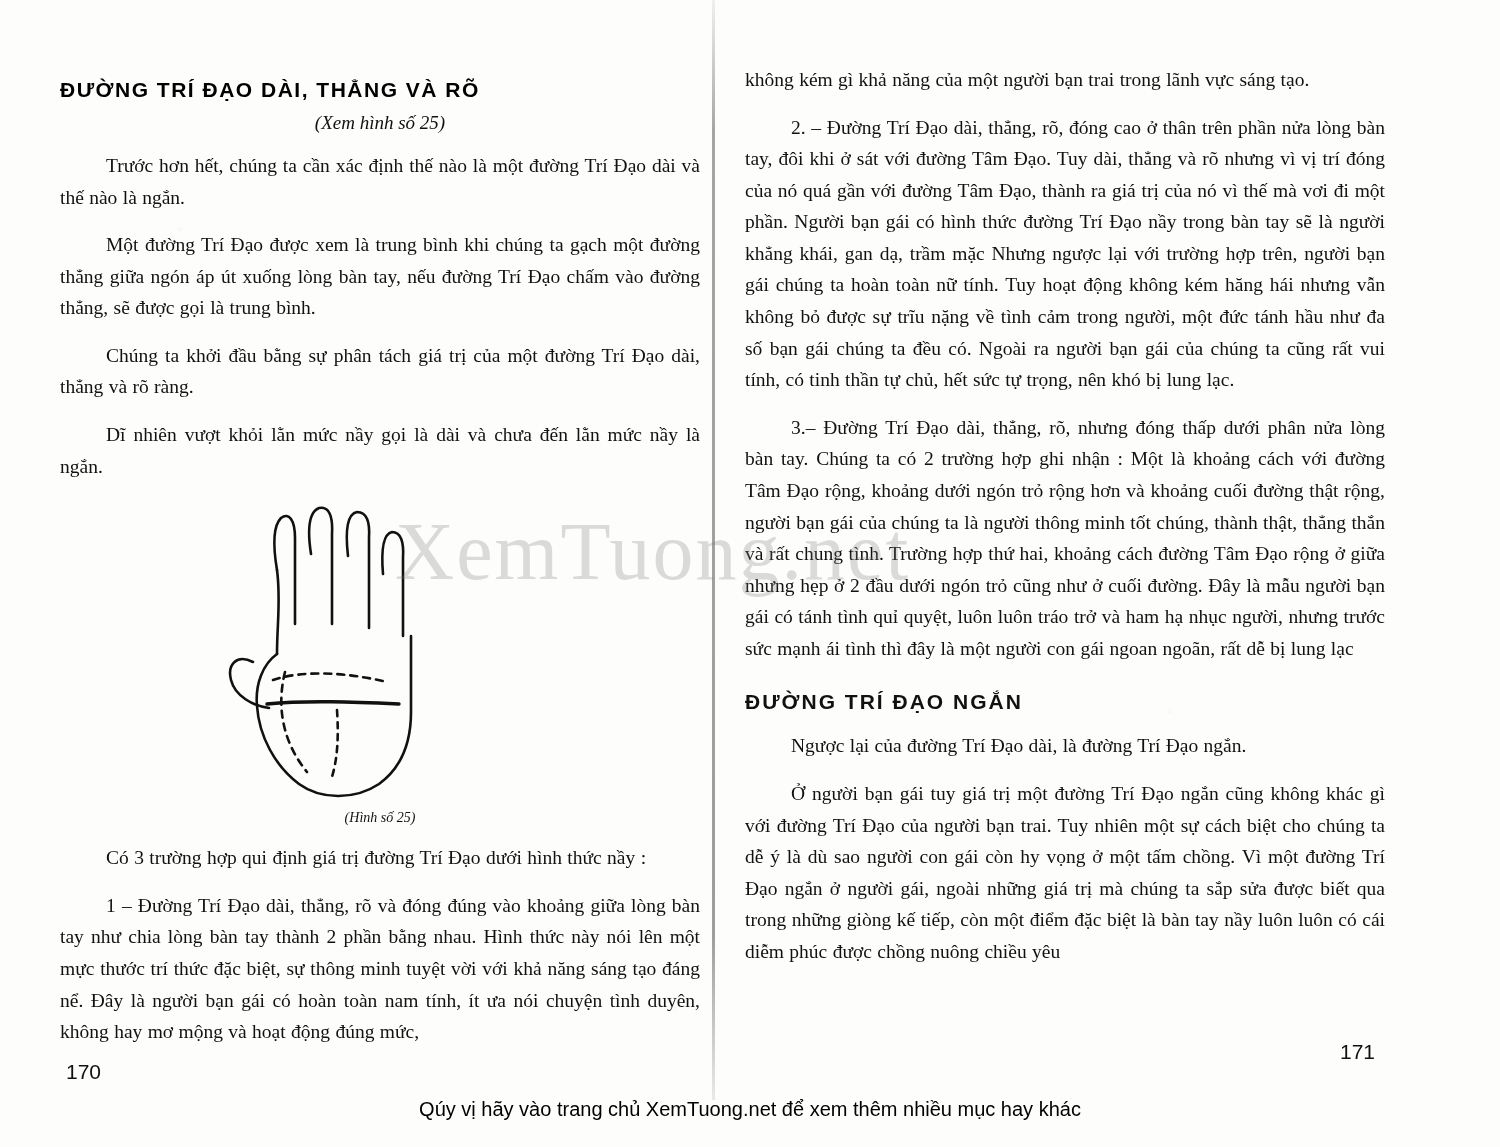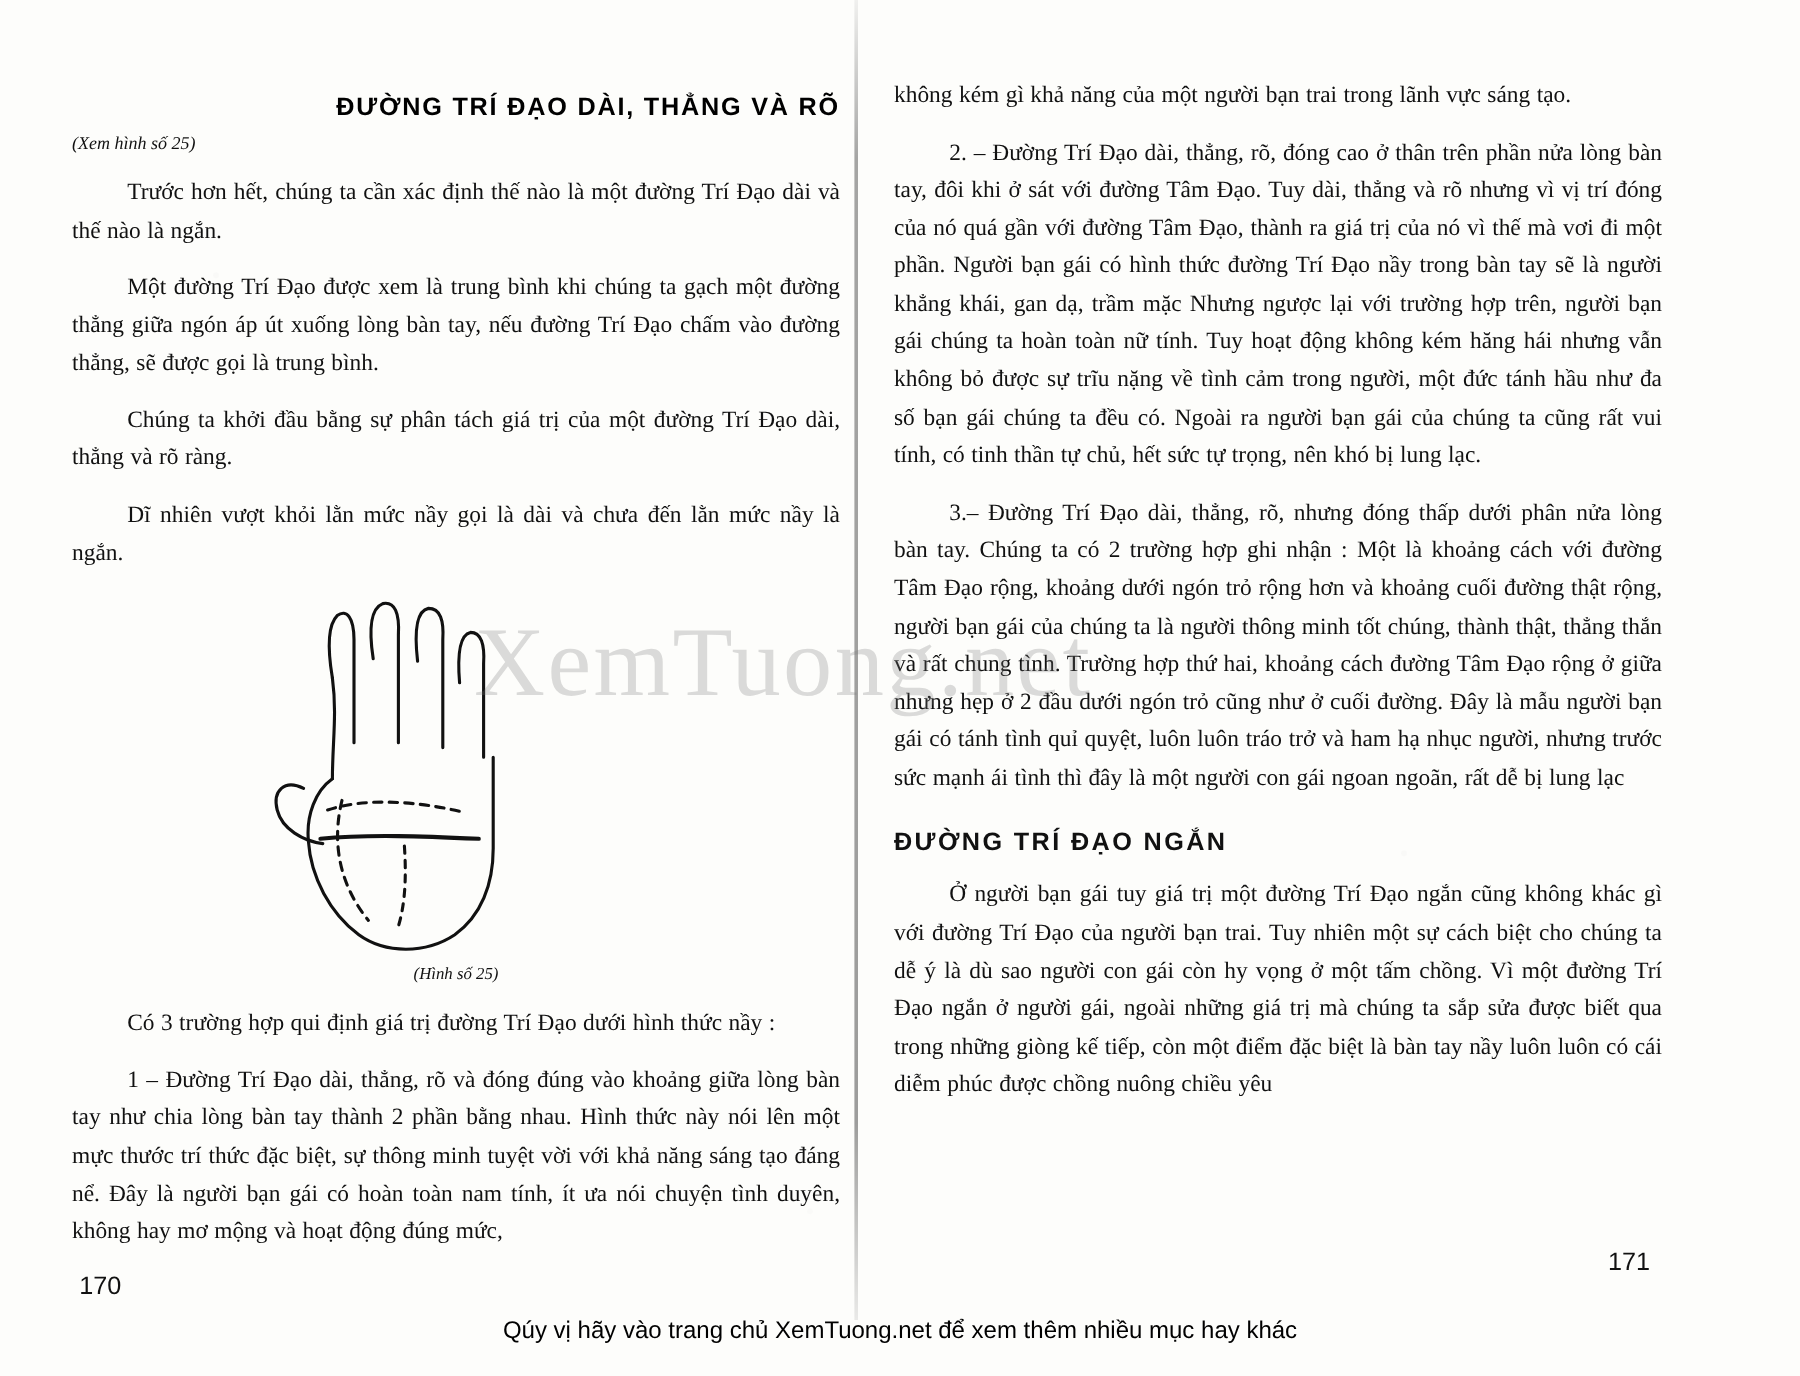--- a/index.html
+++ b/index.html
@@ -39,31 +39,31 @@
   }
   .col {
     position: absolute;
     top: 0;
     color: #111;
   }
   .col-left { left: 60px; width: 640px; }
   .col-right { left: 745px; width: 640px; }
 
   .heading {
-    text-align: right;
+    text-align: left;
     font-weight: bold;
     font-size: 21px;
     letter-spacing: 1.5px;
     color: #000;
     font-family: "Liberation Sans", sans-serif;
   }
   .subheading {
-    text-align: left;
+    text-align: center;
     font-style: italic;
-    font-size: 15px;
+    font-size: 19px;
     margin-top: 10px;
     font-family: "Liberation Serif", serif;
   }
   p.body {
     font-size: 19.5px;
     line-height: 1.62;
     text-align: justify;
     margin: 16px 0 0 0;
     text-indent: 46px;
     word-spacing: 0.5px;
@@ -168,20 +168,21 @@
     <p class="body">1 – Đường Trí Đạo dài, thẳng, rõ và đóng đúng vào khoảng giữa lòng bàn tay như chia lòng bàn tay thành 2 phần bằng nhau. Hình thức này nói lên một mực thước trí thức đặc biệt, sự thông minh tuyệt vời với khả năng sáng tạo đáng nể. Đây là người bạn gái có hoàn toàn nam tính, ít ưa nói chuyện tình duyên, không hay mơ mộng và hoạt động đúng mức,</p>
   </div>
 
   <div class="col col-right" style="padding-top:48px;">
     <p class="body no-indent" style="margin-top:16px;">không kém gì khả năng của một người bạn trai trong lãnh vực sáng tạo.</p>
     <p class="body">2. – Đường Trí Đạo dài, thẳng, rõ, đóng cao ở thân trên phần nửa lòng bàn tay, đôi khi ở sát với đường Tâm Đạo. Tuy dài, thẳng và rõ nhưng vì vị trí đóng của nó quá gần với đường Tâm Đạo, thành ra giá trị của nó vì thế mà vơi đi một phần. Người bạn gái có hình thức đường Trí Đạo nầy trong bàn tay sẽ là người khẳng khái, gan dạ, trầm mặc Nhưng ngược lại với trường hợp trên, người bạn gái chúng ta hoàn toàn nữ tính. Tuy hoạt động không kém hăng hái nhưng vẫn không bỏ được sự trĩu nặng về tình cảm trong người, một đức tánh hầu như đa số bạn gái chúng ta đều có. Ngoài ra người bạn gái của chúng ta cũng rất vui tính, có tinh thần tự chủ, hết sức tự trọng, nên khó bị lung lạc.</p>
     <p class="body">3.– Đường Trí Đạo dài, thẳng, rõ, nhưng đóng thấp dưới phân nửa lòng bàn tay. Chúng ta có 2 trường hợp ghi nhận : Một là khoảng cách với đường Tâm Đạo rộng, khoảng dưới ngón trỏ rộng hơn và khoảng cuối đường thật rộng, người bạn gái của chúng ta là người thông minh tốt chúng, thành thật, thẳng thắn và rất chung tình. Trường hợp thứ hai, khoảng cách đường Tâm Đạo rộng ở giữa nhưng hẹp ở 2 đầu dưới ngón trỏ cũng như ở cuối đường. Đây là mẫu người bạn gái có tánh tình quỉ quyệt, luôn luôn tráo trở và ham hạ nhục người, nhưng trước sức mạnh ái tình thì đây là một người con gái ngoan ngoãn, rất dễ bị lung lạc</p>
 
     <div class="rhead">ĐƯỜNG TRÍ ĐẠO NGẮN</div>
 
+    <p class="body">Ngược lại của đường Trí Đạo dài, là đường Trí Đạo ngắn.</p>
     <p class="body">Ở người bạn gái tuy giá trị một đường Trí Đạo ngắn cũng không khác gì với đường Trí Đạo của người bạn trai. Tuy nhiên một sự cách biệt cho chúng ta dễ ý là dù sao người con gái còn hy vọng ở một tấm chồng. Vì một đường Trí Đạo ngắn ở người gái, ngoài những giá trị mà chúng ta sắp sửa được biết qua trong những giòng kế tiếp, còn một điểm đặc biệt là bàn tay nầy luôn luôn có cái diễm phúc được chồng nuông chiều yêu</p>
   </div>
 
   <div class="watermark">XemTuong.net</div>
 
   <div class="page-num page-num-left">170</div>
   <div class="page-num page-num-right">171</div>
 
   <div class="footer-note">Qúy vị hãy vào trang chủ XemTuong.net để xem thêm nhiều mục hay khác</div>
 </div>

